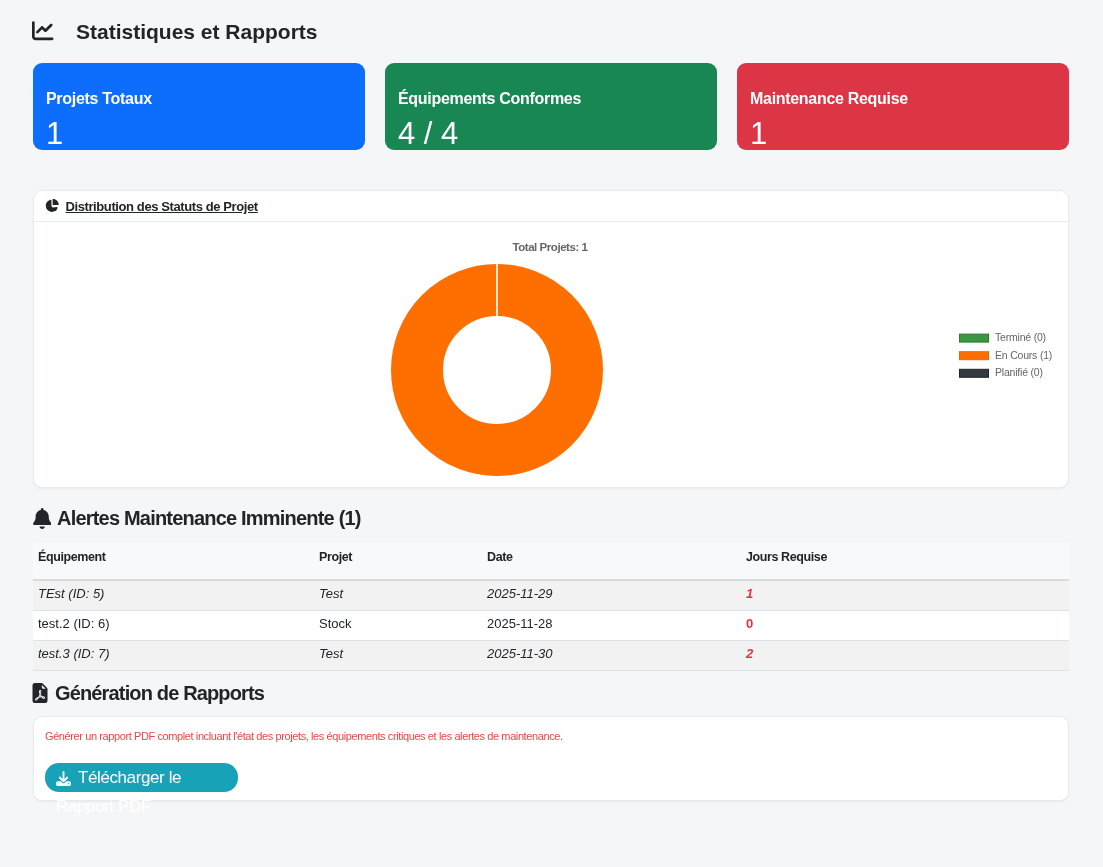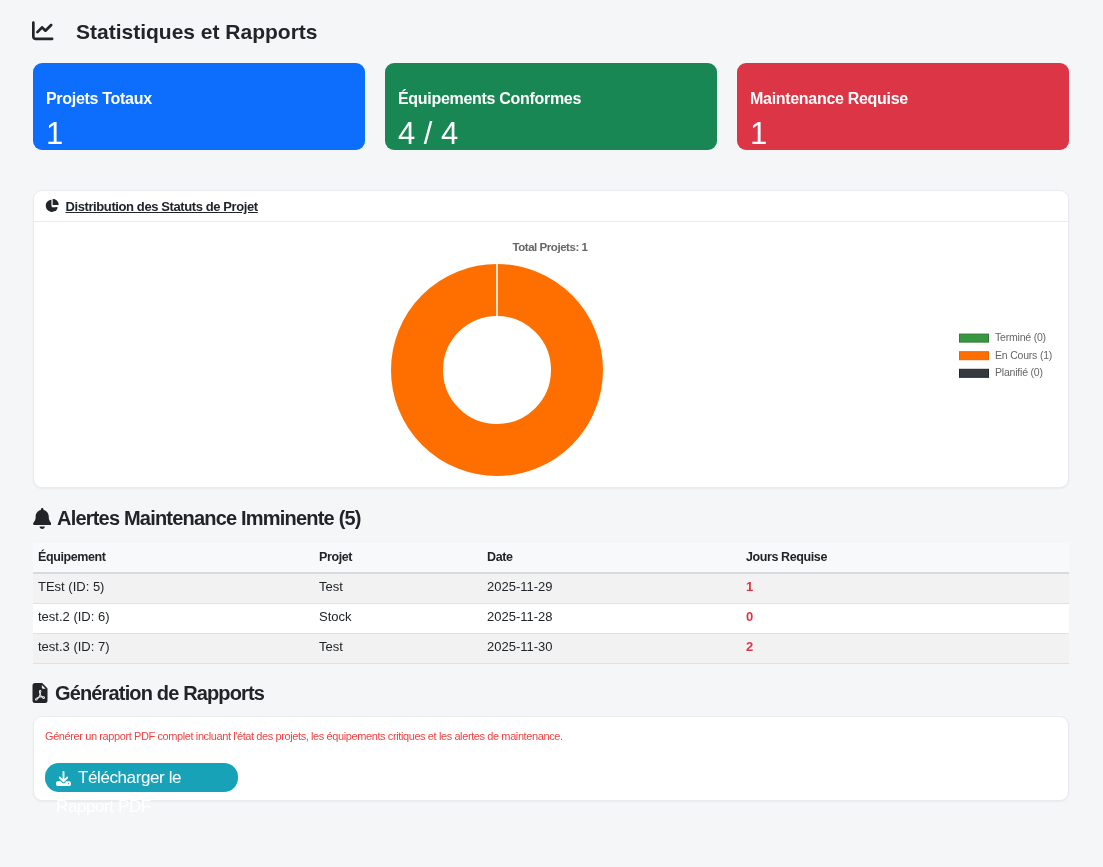--- a/index.html
+++ b/index.html
@@ -4,23 +4,23 @@
 <style>
   * { margin:0; padding:0; box-sizing:border-box; }
   html,body { width:1103px; height:867px; background:#f5f6f8; font-family:"Liberation Sans", sans-serif; position:relative; overflow:hidden; }
   .abs { position:absolute; }
   .ttl { font-weight:bold; color:#212529; font-size:21px; line-height:21px; white-space:nowrap; }
   .card { background:#fff; border:1px solid #e9ebee; border-radius:9px; box-shadow:0 1px 2px rgba(0,0,0,0.05); }
   .statcard { position:absolute; top:63px; width:332px; height:87px; border-radius:9px; color:#fff; padding:28px 13px; }
   .statcard h6 { font-size:16px; line-height:16px; font-weight:bold; letter-spacing:-0.3px; }
   .statcard .num { font-size:31px; line-height:31px; font-weight:normal; margin-top:11px; }
   table { border-collapse:collapse; width:1036px; table-layout:fixed; font-size:13px; color:#212529; }
-  th { background:#f8f9fa; text-align:left; font-weight:bold; font-size:12.5px; letter-spacing:-0.4px; padding:5px 5px 6px; line-height:18px; border-bottom:2px solid #d8dade; }
+  th { background:#f8f9fa; text-align:left; font-weight:bold; font-size:12.5px; letter-spacing:-0.4px; padding:5px 5px 13px; line-height:18px; border-bottom:2px solid #d8dade; }
   td { padding:3px 5px 7px; line-height:19px; border-bottom:1px solid #dee2e6; }
-  tr.g td { background:#f2f2f3; }
+  tr.g td { background:#f2f2f3;font-style:italic; }
   .red { color:#dc3545; font-weight:bold; }
 </style>
 </head>
 <body>
 
 <svg class="abs" style="left:32px; top:20.2px;" width="21.5" height="21.5" viewBox="0 0 512 512" fill="#212529">
   <path d="M64 64c0-17.7-14.3-32-32-32S0 46.3 0 64L0 400c0 44.2 35.8 80 80 80l400 0c17.7 0 32-14.3 32-32s-14.3-32-32-32L80 416c-8.8 0-16-7.2-16-16L64 64zM342.6 278.6l137-137c12.5-12.5 12.5-32.8 0-45.3s-32.8-12.5-45.3 0L320 210.7l-57.4-57.4c-12.5-12.5-32.8-12.5-45.3 0l-112 112c-12.5 12.5-12.5 32.8 0 45.3s32.8 12.5 45.3 0L240 221.3l57.4 57.4c12.5 12.5 32.8 12.5 45.3 0z"></path>
 </svg>
 <div class="abs ttl" style="left:76px; top:21px;">Statistiques et Rapports</div>
 
@@ -59,21 +59,21 @@
       <text x="961" y="136.5">En Cours (1)</text>
       <rect x="925.5" y="147.3" width="29" height="8" fill="#343a40" stroke="#22262a" stroke-width="1"></rect>
       <text x="961" y="154">Planifié (0)</text>
     </g>
   </svg>
 </div>
 
 <svg class="abs" style="left:32.6px; top:508px;" width="18.4" height="21" viewBox="0 0 448 512" fill="#212529">
   <path d="M224 0c-17.7 0-32 14.3-32 32l0 19.2C119 66 64 130.6 64 208l0 18.8c0 47-17.3 92.4-48.5 127.6l-7.4 8.3c-8.4 9.4-10.4 22.9-5.3 34.4S19.4 416 32 416l384 0c12.6 0 24-7.4 29.2-18.9s3.1-25-5.3-34.4l-7.4-8.3C401.3 319.2 384 273.9 384 226.8l0-18.8c0-77.4-55-142-128-156.8L256 32c0-17.7-14.3-32-32-32zm45.3 493.3c12-12 18.7-28.3 18.7-45.3l-64 0-64 0c0 17 6.7 33.3 18.7 45.3s28.3 18.7 45.3 18.7s33.3-6.7 45.3-18.7z"></path>
 </svg>
-<div class="abs ttl" style="left:57px; top:508px; font-size:20px; line-height:20px; letter-spacing:-0.8px;">Alertes Maintenance Imminente (5)</div>
+<div class="abs ttl" style="left:57px; top:508px; font-size:20px; line-height:20px; letter-spacing:-0.8px;">Alertes Maintenance Imminente (1)</div>
 
 <table class="abs" style="left:33px; top:543px; background:#fff;">
   <colgroup>
       <col style="width:281px">
       <col style="width:168px">
       <col style="width:259px">
       <col>
     </colgroup>
   <thead>
       <tr>

